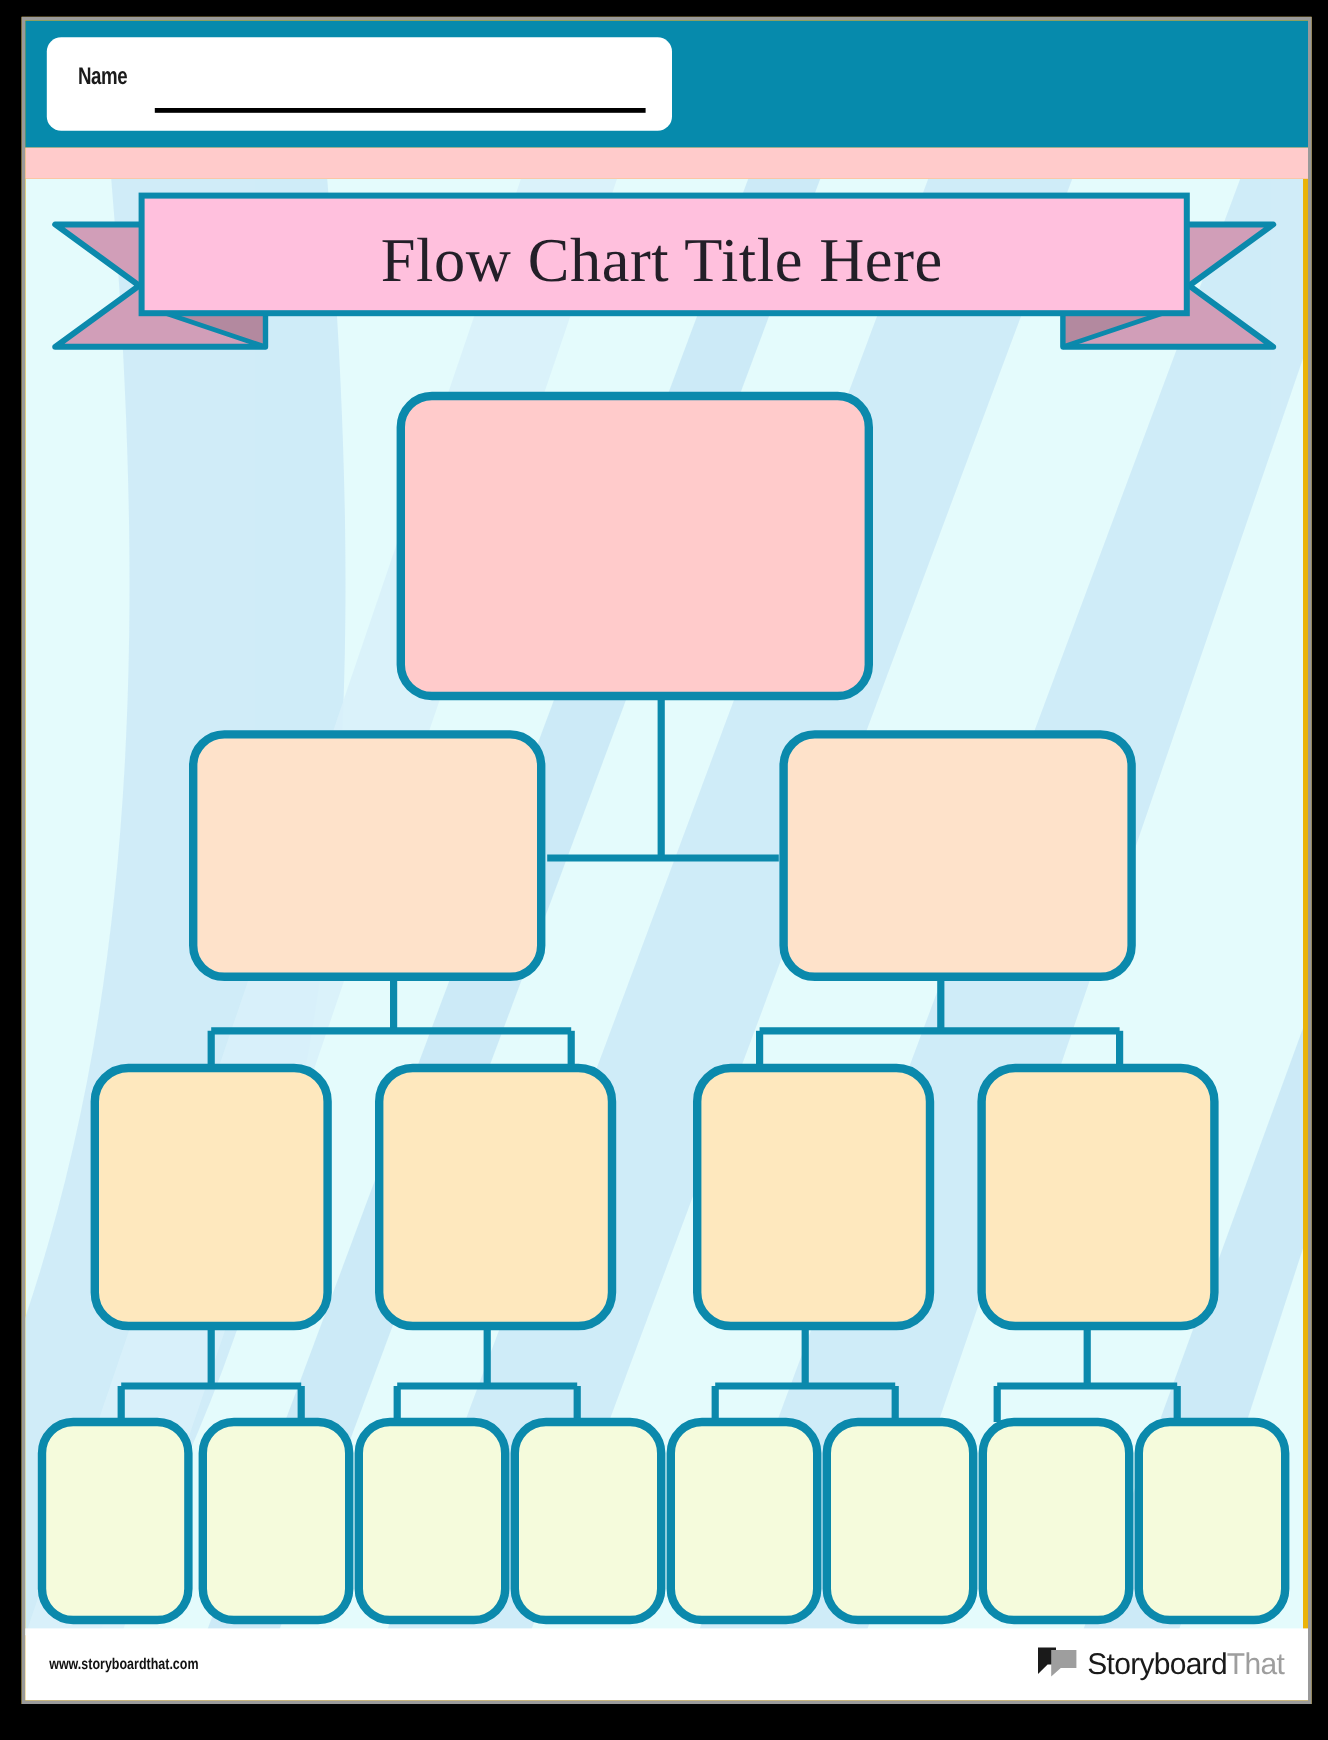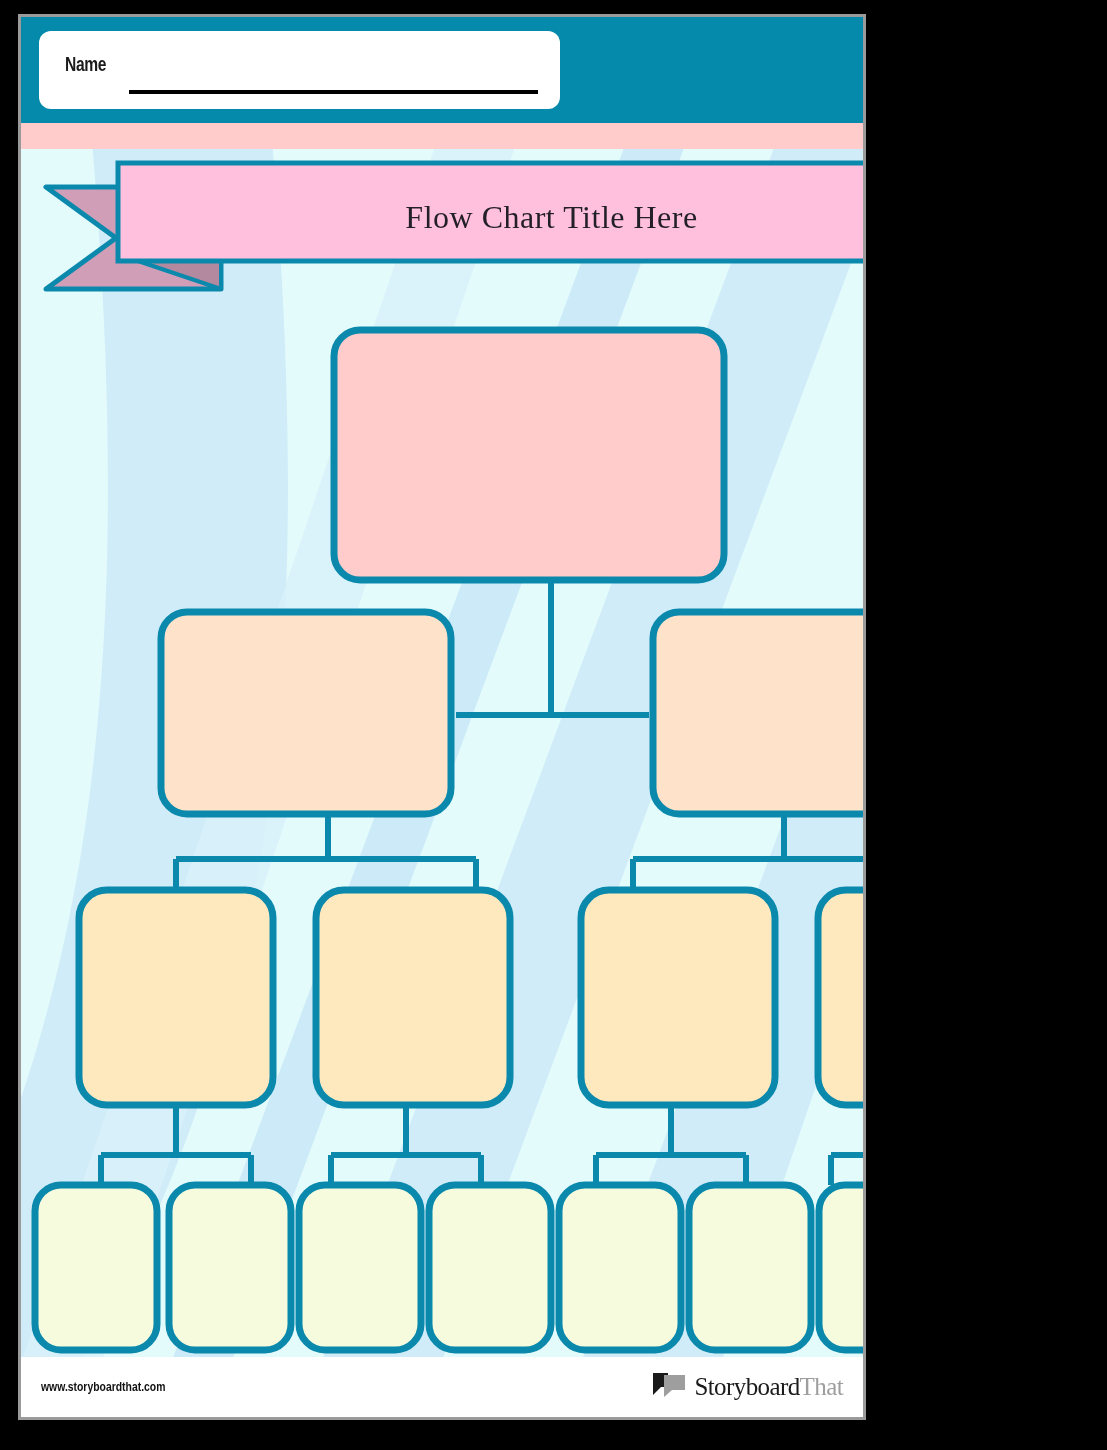--- a/index.html
+++ b/index.html
@@ -18,23 +18,23 @@
   #page {
     position: absolute;
     left: 0; top: 0;
     width: 1107px;
     height: 1450px;
     background: #000000;
   }
   #sheet {
     position: absolute;
     left: 18px; top: 14px;
-    width: 848px;
+    width: 1075px;
     height: 1406px;
-    background: #737373;
+    background: #eab308;
     border: 3px solid #9a9a9a;
     box-sizing: border-box;
     overflow: hidden;
   }
 
   
   .header-band {
     position: absolute;
     left: 0; top: 0;
     width: 100%;
@@ -102,21 +102,21 @@
     left: 0; top: 0;
     width: 1065px;
     height: 165px;
     display: flex;
     align-items: center;
     justify-content: center;
     pointer-events: none;
   }
   #banner-title span {
     font-family: "Liberation Serif", serif;
-    font-size: 32px;
+    font-size: 52px;
     color: #231f28;
     letter-spacing: 0.5px;
     transform: translate(-2px, -14px);
   }
 
   
   #flow {
     position: absolute;
     left: 0; top: 290px;
     width: 1065px;
@@ -142,21 +142,21 @@
     transform-origin: left center;
   }
   #footer-logo {
     position: absolute;
     right: 20px; top: 14px;
     display: flex;
     align-items: center;
     gap: 8px;
   }
   #logo-text {
-    font-family: Liberation Serif, serif;
+    font-family: Liberation Sans, sans-serif;
     font-size: 25px;
     letter-spacing: -0.6px;
   }
   #logo-text .dark { color: #1a1a1a; }
   #logo-text .grey { color: #9e9e9e; }
 </style>
 </head>
 <body>
 
 <div id="page">

